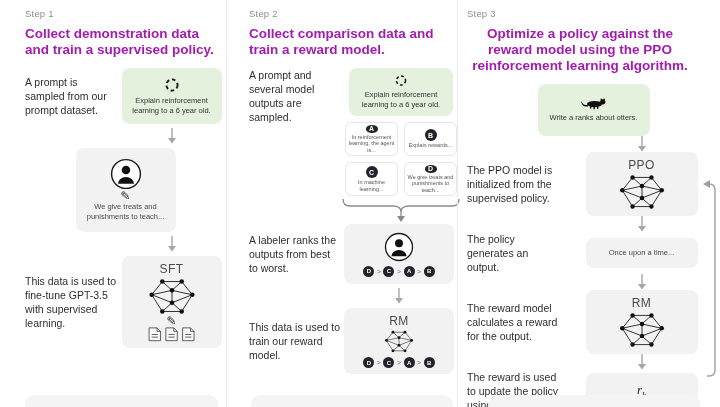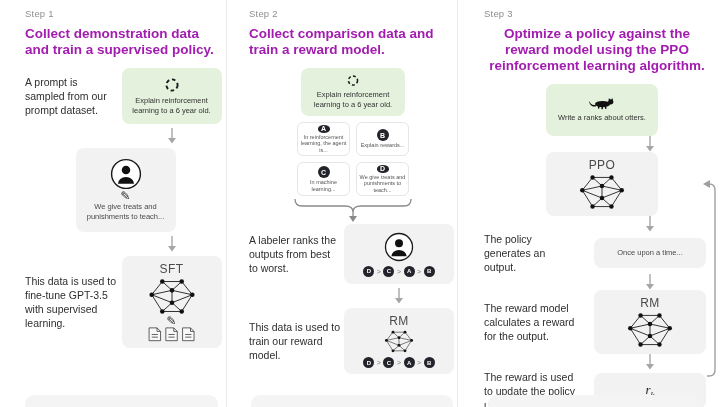--- a/index.html
+++ b/index.html
@@ -2,21 +2,21 @@
 <html><head>
 <meta charset="utf-8">
 <style>
   * { box-sizing: border-box; margin: 0; padding: 0; }
   body { font-family: "Liberation Sans", "DejaVu Sans", sans-serif; background: #fff; }
   .wrap { position: relative; width: 720px; height: 407px; background: #fff; overflow: hidden; display: flex; border-radius: 13px; }
 
   .col { position: relative; height: 100%; }
   .col1 { width: 226px; padding-left: 25px; }
   .col2 { width: 231px; padding-left: 22px; border-left: 1px solid #ececec; }
-  .col3 { width: 263px; padding-left: 26px; border-left: 1px solid #ececec; }
+  .col3 { width: 263px; padding-left: 9px; border-left: 1px solid #ececec; }
 
   .step-label { margin-top: 8px; font-size: 9.5px; line-height: 12px; color: #8e8e8e; letter-spacing: .2px; }
   .title { margin: 6px 0 10px; font-size: 13.5px; line-height: 16px; font-weight: 700; color: #a21caf; }
   .col1 .title { width: 192px; }
   .col2 .title { width: 200px; }
   .col3 .title { width: 226px; text-align: center; }
 
   .figure { }
   .col1 .figure, .col2 .figure { margin-top: 10px; }
 
@@ -186,20 +186,21 @@
     </div>
     <div class="bottom-bar"></div>
   </div>
 
   <div class="col col2">
     <div class="step-label">Step 2</div>
     <div class="title">Collect comparison data and train a reward model.</div>
 
     <div class="figure">
       <div class="row top">
+        <div class="rtext">A prompt and several model outputs are sampled.</div>
         <div class="rfig">
           <div class="gbox c2-green">
             <svg width="14" height="14" viewBox="0 0 20 20">
                 <circle cx="10" cy="10" r="7" fill="none" stroke="#1c1c1c" stroke-width="2.4" stroke-dasharray="4.5 3.5"></circle>
               </svg>
             <div class="btxt">Explain reinforcement learning to a 6 year old.</div>
           </div>
 
           <div class="grid2">
             <div class="card">
@@ -339,20 +340,21 @@
         <div class="rtext"></div>
         <div class="rfig">
           <svg class="arrow" width="12" height="16" viewBox="0 0 12 16">
               <line x1="6" y1="0" x2="6" y2="10" stroke="#a6a6a6" stroke-width="1.4"></line>
               <polygon points="2,10 10,10 6,15.5" fill="#a6a6a6"></polygon>
             </svg>
         </div>
       </div>
 
       <div class="row">
+        <div class="rtext">The PPO model is initialized from the supervised policy.</div>
         <div class="rfig">
           <div class="xbox c3-ppo">
             <div class="boxlabel">PPO</div>
             <svg class="net-svg" width="50" height="39" viewBox="0 0 54 42">
               <g stroke="#2b2b2b" stroke-width="1.1">
                 <line x1="16" y1="4" x2="38" y2="4"></line>
                   <line x1="16" y1="4" x2="4" y2="19"></line>
                   <line x1="16" y1="4" x2="27" y2="14"></line>
                   <line x1="38" y1="4" x2="27" y2="14"></line>
                   <line x1="38" y1="4" x2="50" y2="19"></line>

